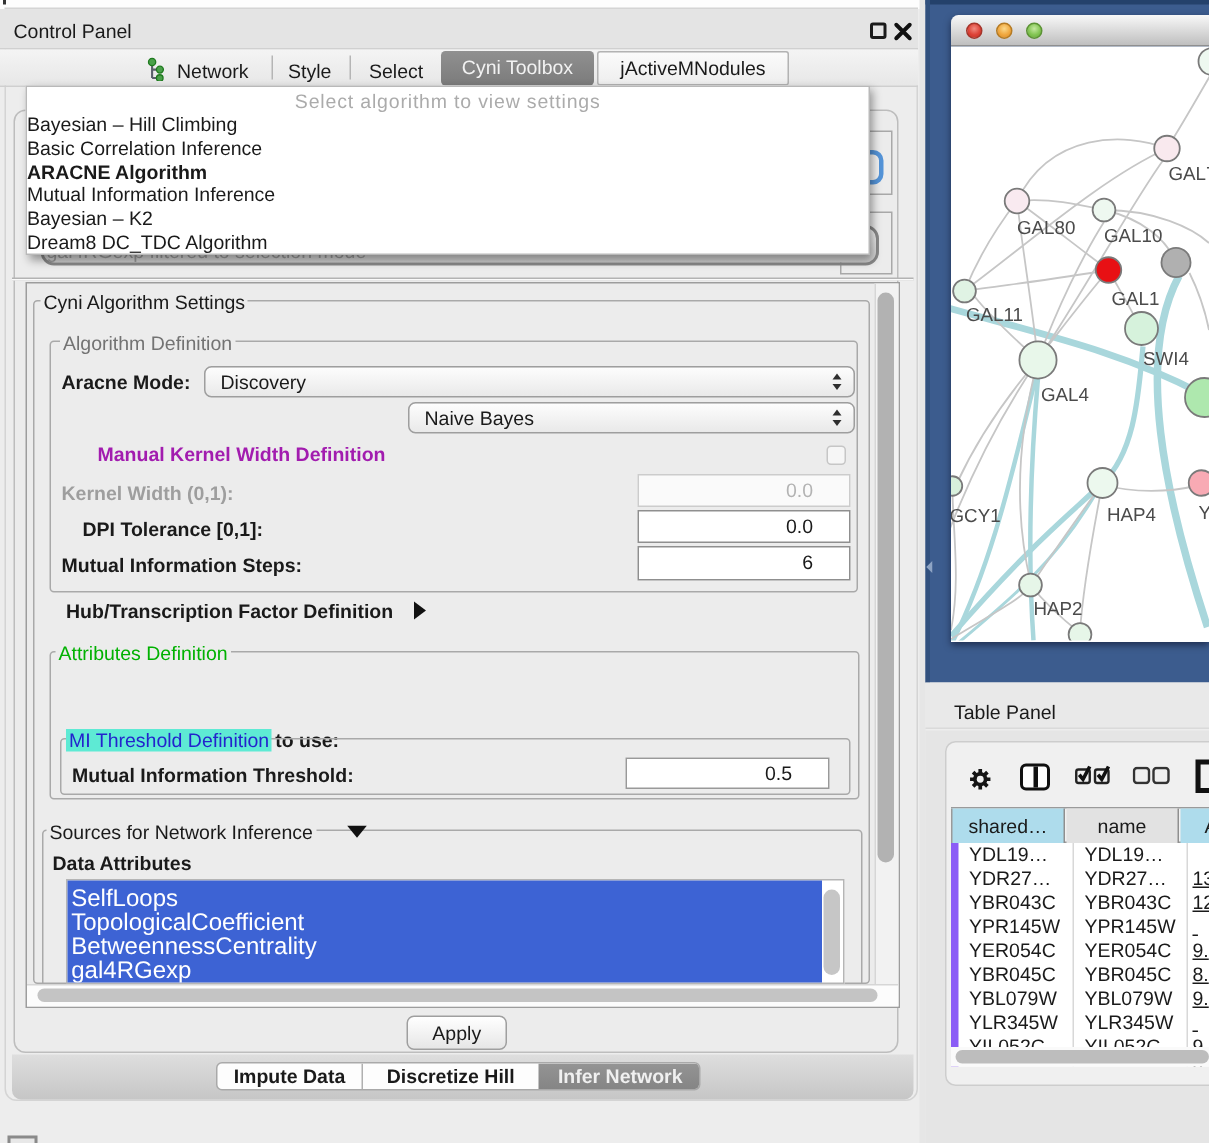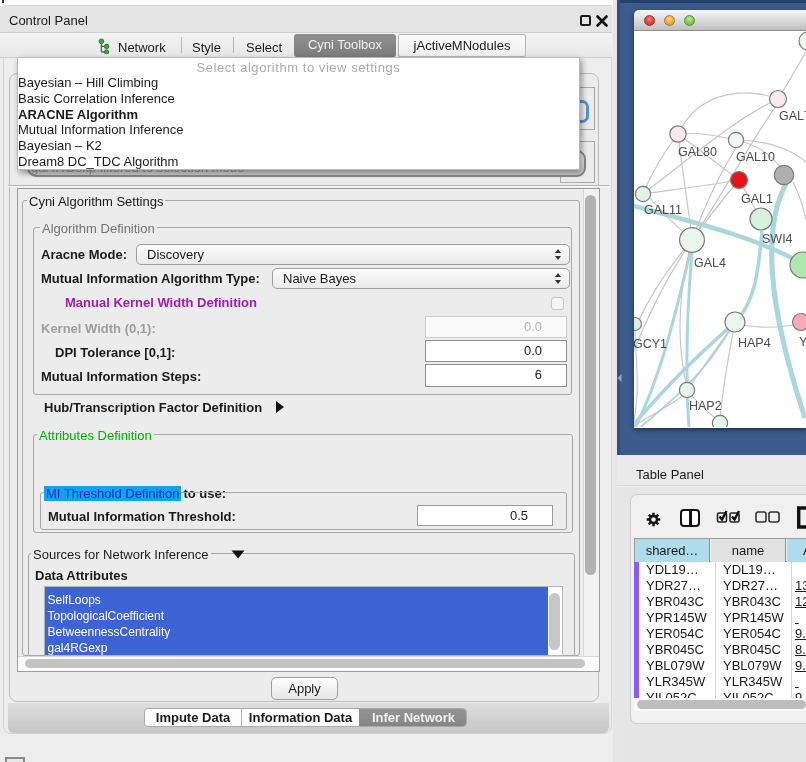--- a/index.html
+++ b/index.html
@@ -56,70 +56,69 @@
 <div class="abs" style="left:17px;top:188px;width:583px;height:484px;background:#ececec;border:1px solid #9d9d9d;"></div>
 
 <div class="abs" style="left:22px;top:200px;width:558px;height:456px;border:1px solid #a9a9a9;border-radius:3px;"></div>
 <div class="lbl" style="left:27px;top:194px;background:#ececec;padding:0 2px;">Cyni Algorithm Settings</div>
 
 <div class="abs" style="left:33px;top:227px;width:539px;height:168px;border:1px solid #a9a9a9;border-radius:3px;"></div>
 <div class="lbl" style="left:40px;top:221px;background:#ececec;padding:0 2px;color:#737373;">Algorithm Definition</div>
 
 <div class="lbl b" style="left:41px;top:247px;">Aracne Mode:</div>
 <div class="combo" style="left:136px;top:244px;width:434px;"><span>Discovery</span></div>
-<div class="lbl b" style="left:41px;top:271px;">Mutual Information Algorithm Type:</div>
 <div class="combo" style="left:272px;top:268px;width:298px;"><span>Naive Bayes</span></div>
 <div class="lbl b" style="left:41px;top:295px;color:#a21caf;margin-left:24px;">Manual Kernel Width Definition</div>
 <div class="abs" style="left:551px;top:297px;width:13px;height:13px;background:#f6f6f6;border:1px solid #c6c6c6;border-radius:3px;"></div>
 <div class="lbl b" style="left:41px;top:321px;color:#9e9e9e;">Kernel Width (0,1):</div>
 <div class="field dis" style="left:425px;top:316px;width:142px;height:22px;">0.0</div>
 <div class="lbl b" style="left:41px;top:345px;padding-left:14px;">DPI Tolerance [0,1]:</div>
 <div class="field" style="left:425px;top:340px;width:142px;height:22px;">0.0</div>
 <div class="lbl b" style="left:41px;top:369px;">Mutual Information Steps:</div>
 <div class="field" style="left:425px;top:364px;width:142px;height:23px;">6</div>
 
 <div class="lbl b" style="left:44px;top:400px;">Hub/Transcription Factor Definition</div>
 <svg class="abs" style="left:273px;top:400px;" width="14" height="14" viewBox="0 0 14 14">
       <path d="M3 1 L11 7 L3 13 Z" fill="#111"></path>
     </svg>
 
 <div class="abs" style="left:33px;top:434px;width:540px;height:99px;border:1px solid #a9a9a9;border-radius:3px;"></div>
 <div class="lbl" style="left:37px;top:428px;background:#ececec;padding:0 2px;color:#00b100;">Attributes Definition</div>
 <div class="lbl b" style="left:78px;top:458px;margin-top:28px;">Which threshold to use:</div>
 
 <div class="abs" style="left:40px;top:492px;width:527px;height:38px;border:1px solid #a9a9a9;border-radius:3px;"></div>
-<div class="lbl" style="left:44px;top:486px;background:#0ea5e9;padding:0 2px;color:#2323cd;">MI Threshold Definition</div>
+<div class="lbl" style="left:44px;top:486px;background:#5eead4;padding:0 2px;color:#2323cd;">MI Threshold Definition</div>
 <div class="lbl b" style="left:48px;top:509px;">Mutual Information Threshold:</div>
 <div class="field sq" style="left:417px;top:505px;width:136px;height:21px;">0.5</div>
 
 <div class="abs" style="left:28px;top:553px;width:547px;height:105px;border:1px solid #a9a9a9;border-radius:3px;"></div>
 <div class="lbl" style="left:31px;top:547px;background:#ececec;padding:0 2px;">Sources for Network Inference</div>
 <svg class="abs" style="left:231px;top:550px;" width="14" height="9" viewBox="0 0 14 9">
       <path d="M0.5 0.5 L13.5 0.5 L7 8.5 Z" fill="#111"></path>
     </svg>
 <div class="lbl b" style="left:35px;top:568px;">Data Attributes</div>
 
 <div class="abs" style="left:44px;top:586px;width:519px;height:70px;background:#fff;border:1px solid #b5b5b5;"></div>
 <div class="abs" style="left:45px;top:587px;width:503px;height:68px;background:#3d63d4;overflow:hidden;">
-  <div style="color:#fff;font-size:12px;padding:4.5px 0 0 2.5px;line-height:16.2px;">SelfLoops<br>TopologicalCoefficient<br>BetweennessCentrality<br>gal4RGexp</div>
+  <div style="color:#fff;font-size:16px;padding:4.5px 0 0 2.5px;line-height:16.2px;">SelfLoops<br>TopologicalCoefficient<br>BetweennessCentrality<br>gal4RGexp</div>
 </div>
 <div class="abs" style="left:549px;top:593px;width:11px;height:57px;background:#c6c6c6;border-radius:6px;"></div>
 
 <div class="abs" style="left:583px;top:189px;width:16px;height:467px;background:#f2f2f2;border-left:1px solid #d6d6d6;"></div>
 <div class="abs" style="left:585px;top:195px;width:11px;height:380px;background:#b2b2b2;border-radius:6px;"></div>
 <div class="abs" style="left:18px;top:656px;width:581px;height:15px;background:#fcfcfc;border-top:1px solid #d6d6d6;"></div>
 <div class="abs" style="left:25px;top:659px;width:560px;height:9px;background:#c4c4c4;border-radius:5px;"></div>
 
 <div class="abs" style="left:271px;top:677px;width:67px;height:23px;background:linear-gradient(#ffffff,#e6e6e6);border:1px solid #9f9f9f;border-radius:5px;text-align:center;line-height:21px;">Apply</div>
 
 <div class="abs" style="left:8px;top:703px;width:601px;height:30px;background:linear-gradient(#dedede,#c6c6c6);border-radius:0 0 6px 6px;"></div>
 <div class="abs" style="left:144px;top:708px;width:323px;height:19px;background:#fdfdfd;border:1px solid #a9a9a9;border-radius:4px;overflow:hidden;">
   <div class="abs" style="left:0;top:0;width:96px;height:19px;text-align:center;line-height:18px;font-weight:bold;">Impute Data</div>
   <div class="abs" style="left:96px;top:0;width:1px;height:19px;background:#b0b0b0;"></div>
-  <div class="abs" style="left:97px;top:0;width:117px;height:19px;text-align:center;line-height:18px;font-weight:bold;">Information Data</div>
+  <div class="abs" style="left:97px;top:0;width:117px;height:19px;text-align:center;line-height:18px;font-weight:bold;">Discretize Hill</div>
   <div class="abs" style="left:214px;top:0;width:109px;height:19px;background:linear-gradient(#949494,#838383);color:#f0f0f0;text-align:center;line-height:18px;font-weight:bold;">Infer Network</div>
 </div>
 
 <div class="abs" style="left:5px;top:757px;width:20px;height:10px;border:2px solid #8a8a8a;background:#e8e8e8;"></div>
 
 <div class="abs" style="left:17px;top:57px;width:563px;height:113px;background:#fff;border:1px solid #b9b9b9;box-shadow:2px 3px 6px rgba(0,0,0,0.4);"></div>
 <div class="lbl" style="left:17px;top:60px;width:563px;text-align:center;color:#ababab;letter-spacing:0.55px;">Select algorithm to view settings</div>
 <div class="lbl" style="left:18px;top:75px;">Bayesian – Hill Climbing</div>
 <div class="lbl" style="left:18px;top:90.5px;">Basic Correlation Inference</div>
 <div class="lbl b" style="left:18px;top:106.5px;">ARACNE Algorithm</div>

